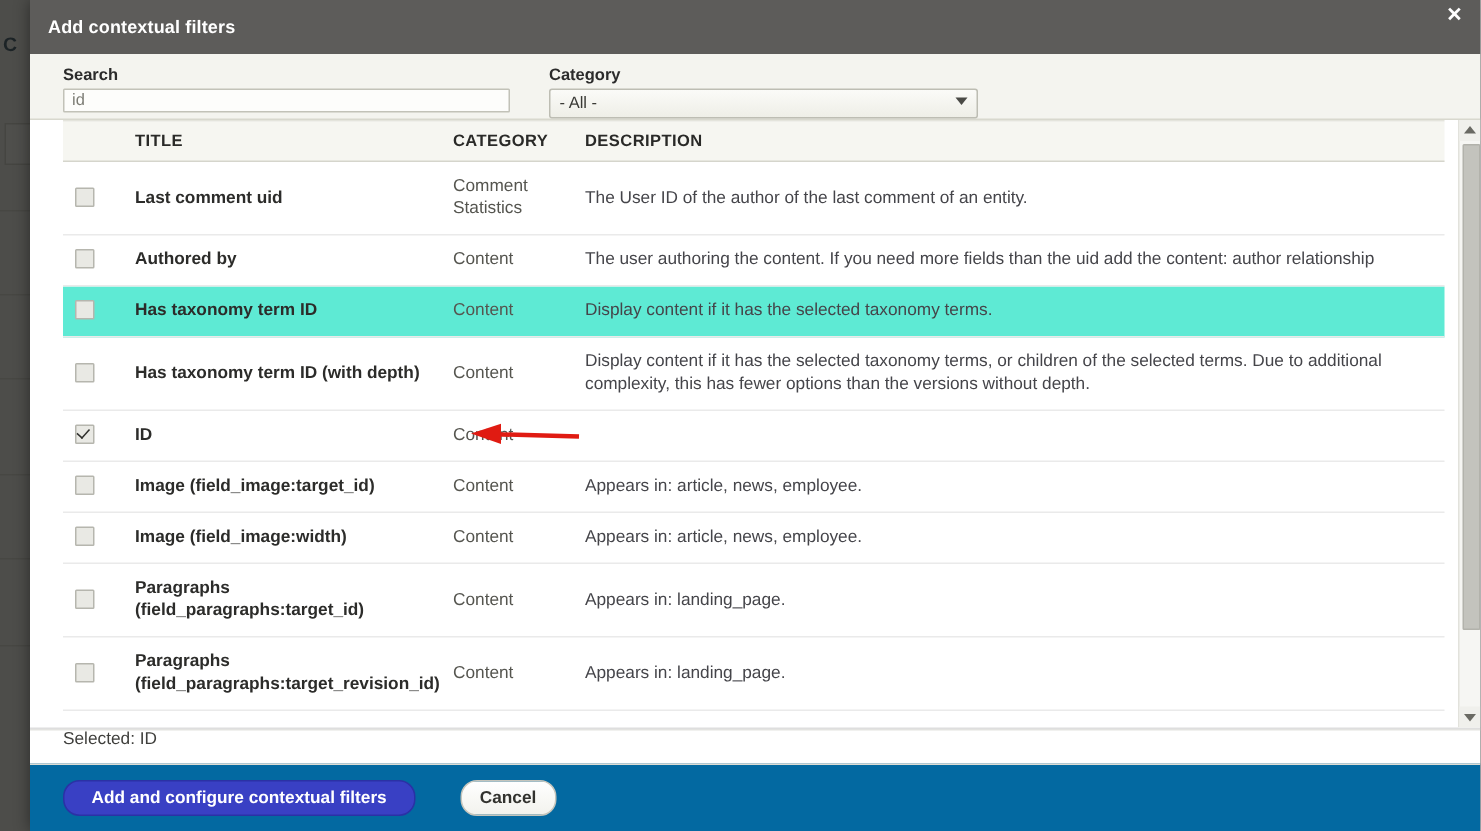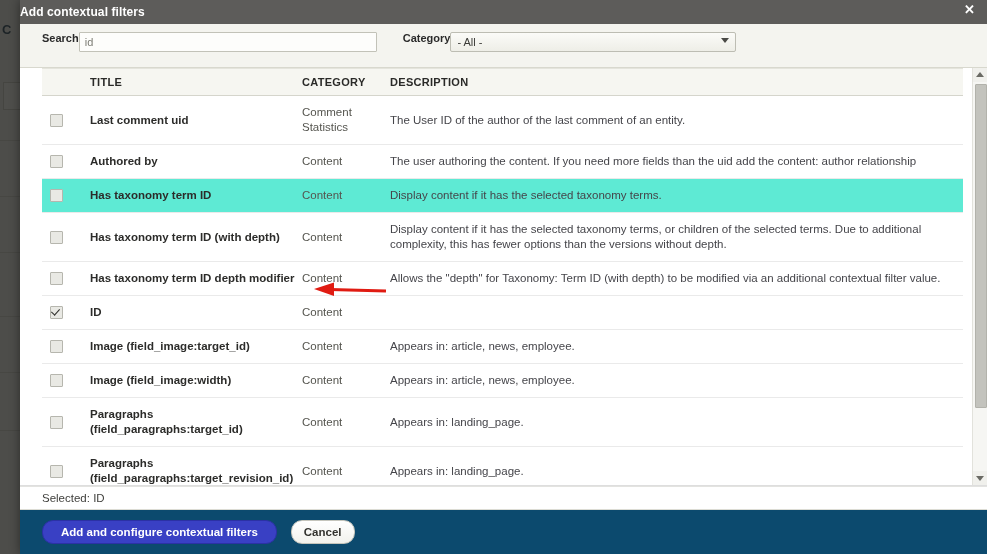--- a/index.html
+++ b/index.html
@@ -59,26 +59,26 @@
     top: 0;
     width: 967px;
     height: 554px;
     background: #ffffff;
     box-shadow: 0 0 10px rgba(0,0,0,0.45);
     display: flex;
     flex-direction: column;
     overflow: hidden;
   }
   #titlebar {
-    height: 24px;
+    height: 36px;
     background: #5d5c5a;
     color: #ffffff;
     display: flex;
     align-items: center;
-    padding: 0 8px 0 0;
+    padding: 0 8px 0 12px;
     flex: none;
     position: relative;
   }
   #title-text {
     font-size: 12px;
     font-weight: bold;
     letter-spacing: 0.1px;
   }
   #close-btn {
     position: absolute;
@@ -99,21 +99,21 @@
     border-bottom: 1px solid #d8d8ce;
     padding: 8px 22px 10px 22px;
     display: flex;
     gap: 26px;
     flex: none;
     height: 44px;
     box-sizing: border-box;
   }
   .field {
     display: flex;
-    flex-direction: row;
+    flex-direction: column;
   }
   .field-label {
     font-size: 11px;
     font-weight: bold;
     color: #2b2b2b;
     margin-bottom: 3px;
     line-height: 12px;
   }
   #search-input {
     width: 286px;
@@ -274,36 +274,35 @@
     cursor: pointer;
   }
 
   
   #selected-bar {
     flex: none;
     height: 22px;
     background: #ffffff;
     border-top: 1px solid #e3e3e0;
     display: flex;
-    align-items: center;
     padding-left: 22px;
     font-size: 11.5px;
     color: #3f3f3c;
   }
 
   
   #footer {
     flex: none;
     height: 44px;
-    background: #0c4a6e;
+    background: #0369a1;
     border-top: 1px solid #dcdcd4;
     display: flex;
     align-items: center;
     padding-left: 22px;
-    gap: 14px;
+    gap: 30px;
   }
   #primary-btn {
     background: #3940c4;
     border: 1px solid #2b31a5;
     color: #ffffff;
     font-weight: bold;
     font-size: 11.5px;
     border-radius: 11px;
     padding: 5px 18px;
     cursor: pointer;
@@ -402,26 +401,20 @@
               <td class="col-cat">Content</td>
               <td class="col-desc">Display content if it has the selected taxonomy terms.</td>
             </tr>
             <tr>
               <td class="col-check"><span class="checkbox"></span></td>
               <td class="col-title">Has taxonomy term ID (with depth)</td>
               <td class="col-cat">Content</td>
               <td class="col-desc">Display content if it has the selected taxonomy terms, or children of the selected terms. Due to additional complexity, this has fewer options than the versions without depth.</td>
             </tr>
             <tr>
-              <td class="col-check"><span class="checkbox"></span></td>
-              <td class="col-title">Has taxonomy term ID depth modifier</td>
-              <td class="col-cat">Content</td>
-              <td class="col-desc">Allows the "depth" for Taxonomy: Term ID (with depth) to be modified via an additional contextual filter value.</td>
-            </tr>
-            <tr>
               <td class="col-check"><span class="checkbox checked"></span></td>
               <td class="col-title">ID</td>
               <td class="col-cat">Content</td>
               <td class="col-desc"></td>
             </tr>
             <tr>
               <td class="col-check"><span class="checkbox"></span></td>
               <td class="col-title">Image (field_image:target_id)</td>
               <td class="col-cat">Content</td>
               <td class="col-desc">Appears in: article, news, employee.</td>

